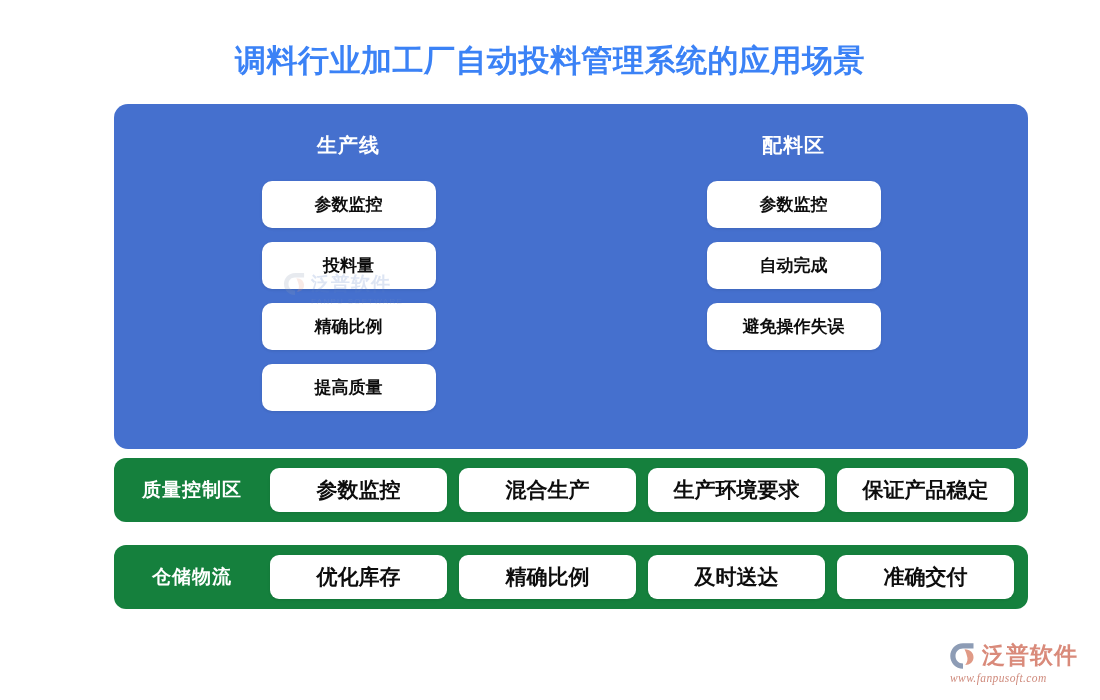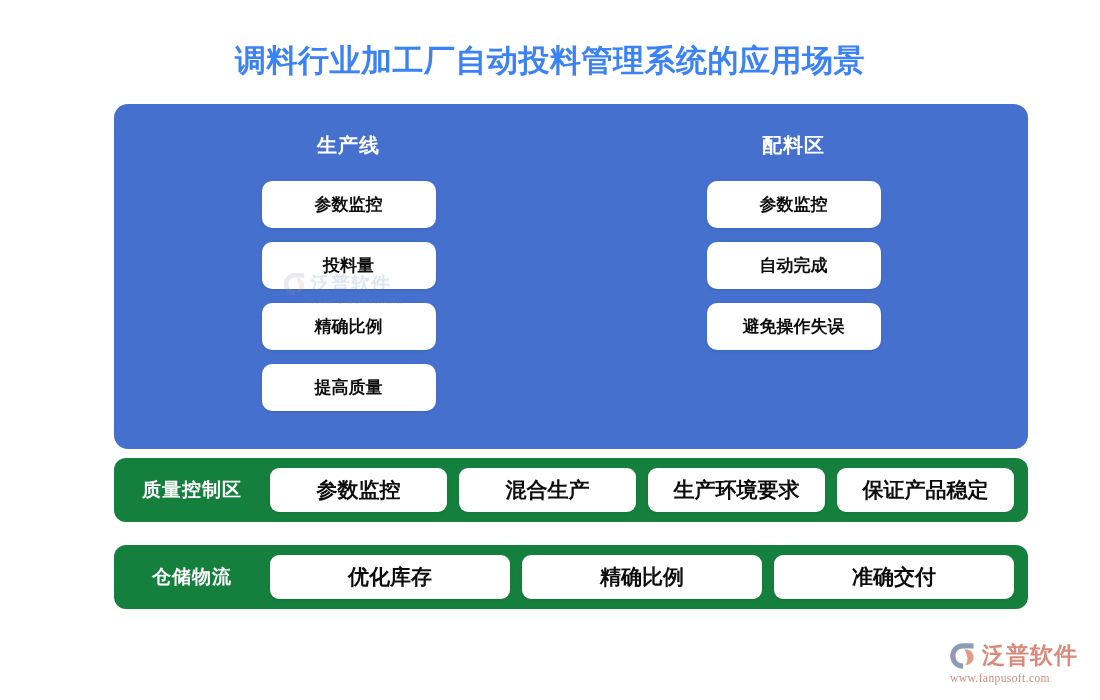--- a/index.html
+++ b/index.html
@@ -203,20 +203,21 @@
     white-space: nowrap;
   }
   .logo-url {
     font-family: "Liberation Serif", "DejaVu Serif", serif;
     font-size: 11.5px;
     color: #cf8a7c;
     letter-spacing: 0.4px;
     margin-top: 1px;
     margin-left: 2px;
     white-space: nowrap;
+    font-style: italic;
   }
 </style>
 </head>
 <body>
 
 <div class="page-title">调料行业加工厂自动投料管理系统的应用场景</div>
 
 <div class="top-row">
 
 
@@ -253,20 +254,21 @@
     <div class="bar-card">生产环境要求</div>
     <div class="bar-card">保证产品稳定</div>
   </div>
 </div>
 
 <div class="bar" id="bar-logistics">
   <div class="bar-label">仓储物流</div>
   <div class="bar-cards">
     <div class="bar-card">优化库存</div>
     <div class="bar-card">精确比例</div>
+    <div class="bar-card">及时送达</div>
     <div class="bar-card">准确交付</div>
   </div>
 </div>
 
 <div class="watermark">
   <div class="wm-top">
     <svg class="wm-mark" viewBox="0 0 40 40">
       <path d="M20 3 C10 3 3 11 3 20 C3 29 10 37 20 37 L20 30 C14 30 10 25.5 10 20 C10 14.5 14 10 20 10 L34 10 L34 3 Z" fill="#8d9cb5"></path>
       <path d="M22 11 C30 11 34 16 34 22 C34 28 29 32 23 32 C26 28 27 24 25 19 C24 15 23 13 22 11 Z" fill="#e09a86"></path>
     </svg>

